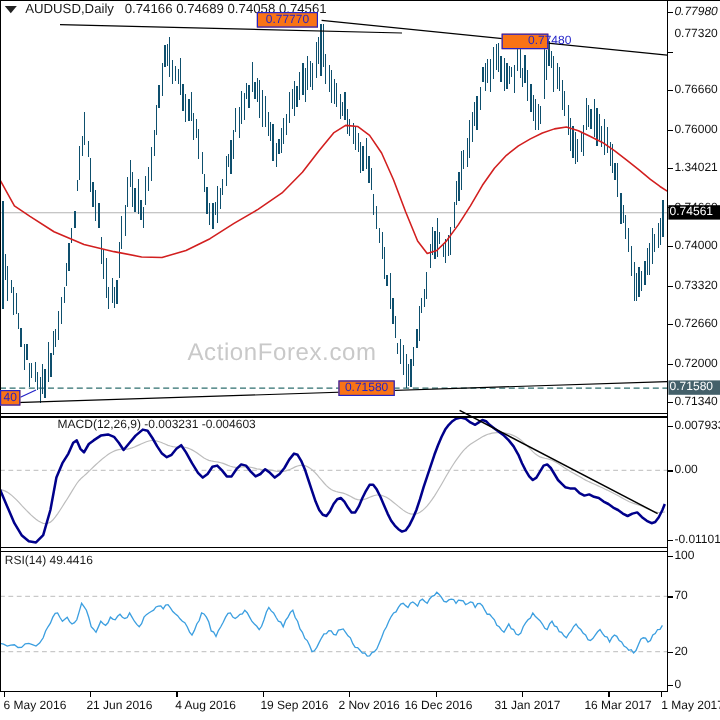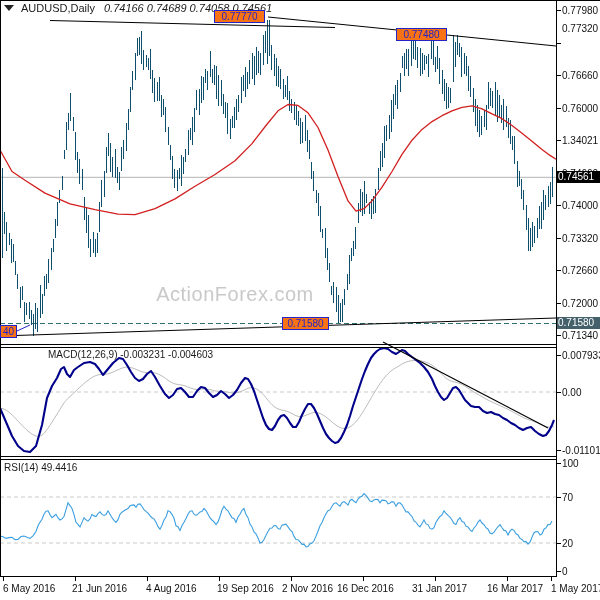--- a/index.html
+++ b/index.html
@@ -4,21 +4,21 @@
 <style>
   html,body{margin:0;padding:0;background:#fff;}
   .screen{position:relative;width:600px;height:600px;background:#ffffff;overflow:hidden;
           font-family:"Liberation Sans",sans-serif;-webkit-font-smoothing:antialiased;}
   #chart-svg{position:absolute;left:0;top:0;z-index:2;}
   .over{position:absolute;z-index:3;}
   .titlebar{left:4px;top:1px;height:13px;display:flex;align-items:center;color:#1a1a1a;
             font-size:11px;white-space:nowrap;z-index:1;position:absolute;}
   .tri{display:inline-block;width:0;height:0;border-left:5px solid transparent;border-right:5px solid transparent;
        border-top:6px solid #222;margin-right:7px;}
-  .ohlc{margin-left:9px;font-style:italic;}
+  .ohlc{margin-left:9px;}
   .watermark{left:95px;top:283px;width:280px;text-align:center;font-size:20px;color:#c9c9c9;
              letter-spacing:0.5px;position:absolute;z-index:0;}
   .indlabel{position:absolute;font-size:10px;color:#1a1a1a;white-space:nowrap;}
   .axis-label{position:absolute;left:562px;width:37px;font-size:10px;color:#111;transform:translateY(-50%);
               white-space:nowrap;}
   .axis-box{position:absolute;left:557px;width:42px;height:12px;font-size:10px;color:#fff;
             transform:translateY(-50%);padding-left:1px;line-height:12px;white-space:nowrap;}
   .date-label{position:absolute;top:583px;font-size:10px;color:#111;white-space:nowrap;}
   .ann-box{position:absolute;font-size:10px;text-align:center;background:#f97316;box-sizing:border-box;
            line-height:11px;white-space:nowrap;}
@@ -88,21 +88,21 @@
       <line x1="363.5" y1="577" x2="363.5" y2="581" stroke="#000000" stroke-width="1" shape-rendering="crispEdges"></line>
       <line x1="435.5" y1="577" x2="435.5" y2="581" stroke="#000000" stroke-width="1" shape-rendering="crispEdges"></line>
       <line x1="507.5" y1="577" x2="507.5" y2="581" stroke="#000000" stroke-width="1" shape-rendering="crispEdges"></line>
       <line x1="551.5" y1="577" x2="551.5" y2="581" stroke="#000000" stroke-width="1" shape-rendering="crispEdges"></line>
     </svg>
 
   <div class="indlabel over" style="left:4px;top:349px;padding-left:44px;">MACD(12,26,9) -0.003231 -0.004603</div>
   <div class="indlabel over" style="left:4px;top:462px;">RSI(14) 49.4416</div>
 
   <div id="axis-layer">
-      <div class="axis-label over" style="top: 10px;">0.77980</div>
+      <div class="axis-label over" style="top: 10px; font-style: italic;">0.77980</div>
       <div class="axis-label over" style="top: 28px;">0.77320</div>
       <div class="axis-label over" style="top: 75px;">0.76660</div>
       <div class="axis-label over" style="top: 108px;">0.76000</div>
       <div class="axis-label over" style="top: 140px;">1.34021</div>
       <div class="axis-label over" style="top: 172.5px;">0.74660</div>
       <div class="axis-label over" style="top: 205px;">0.74000</div>
       <div class="axis-label over" style="top: 238px;">0.73320</div>
       <div class="axis-label over" style="top: 270px;">0.72660</div>
       <div class="axis-label over" style="top: 303px;">0.72000</div>
       <div class="axis-label over" style="top: 335px;">0.71340</div>
@@ -122,18 +122,18 @@
       <div class="date-label over" style="left: 146px;">4 Aug 2016</div>
       <div class="date-label over" style="left: 217px;">19 Sep 2016</div>
       <div class="date-label over" style="left: 282px;">2 Nov 2016</div>
       <div class="date-label over" style="left: 337px;">16 Dec 2016</div>
       <div class="date-label over" style="left: 412px;">31 Jan 2017</div>
       <div class="date-label over" style="left: 487px;">16 Mar 2017</div>
       <div class="date-label over" style="left: 551px;">1 May 2017</div>
     </div>
   <div id="ann-layer">
       <div class="ann-box over" style="left: 214px; top: 9.5px; width: 51px; height: 13px; border: 1px solid rgb(35, 35, 200); color: rgb(35, 35, 200);">0.77770</div>
-      <div class="ann-box over" style="left: 396px; top: 27.5px; width: 51px; height: 13px; border: 1px solid rgb(35, 35, 200); color: rgb(35, 35, 200);">0.77480</div>
+      <div class="ann-box over" style="left: 418px; top: 27.5px; width: 39px; height: 13px; border: 1px solid rgb(35, 35, 200); color: rgb(35, 35, 200); padding-left: 21px;">0.77480</div>
       <div class="ann-box over" style="left: 282px; top: 317px; width: 47px; height: 13px; border: 1px solid rgb(35, 35, 200); color: rgb(35, 35, 200);">0.71580</div>
       <div class="ann-box over" style="left: 0px; top: 325px; width: 17px; height: 13px; border: 1px solid rgb(35, 35, 200); color: rgb(35, 35, 200);">40</div>
     </div>
 
 </div>
 
 </body></html>

